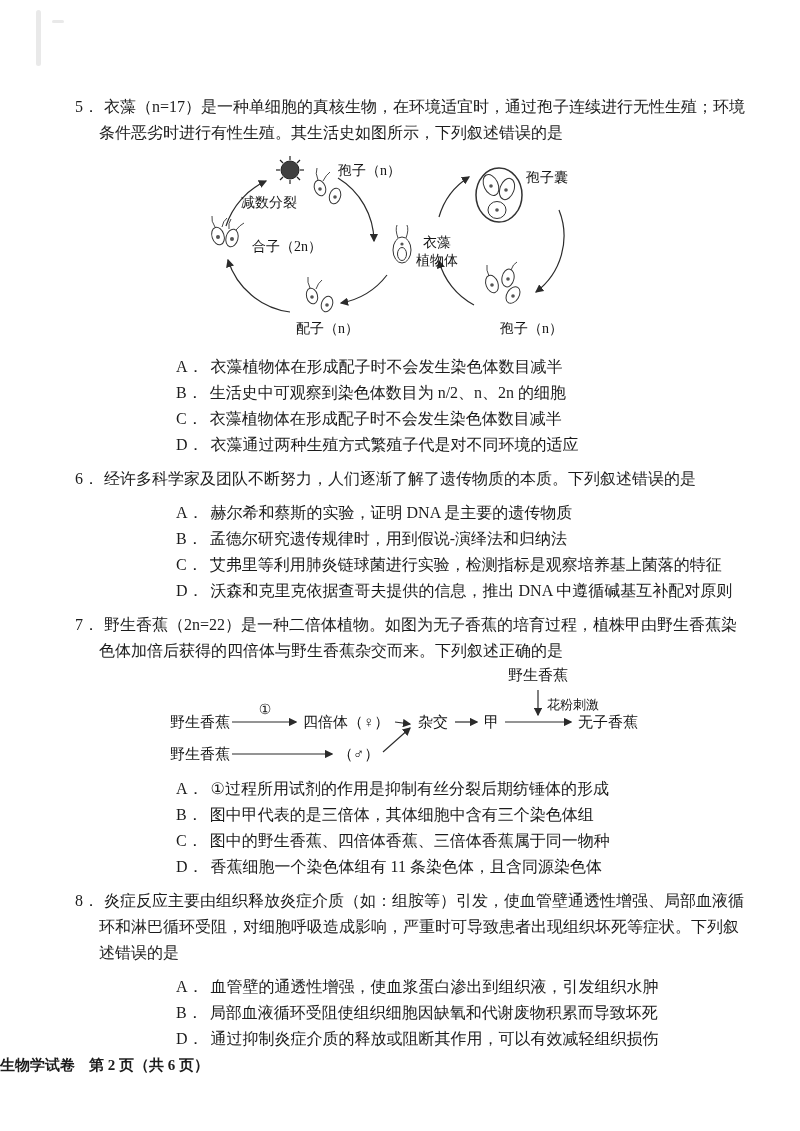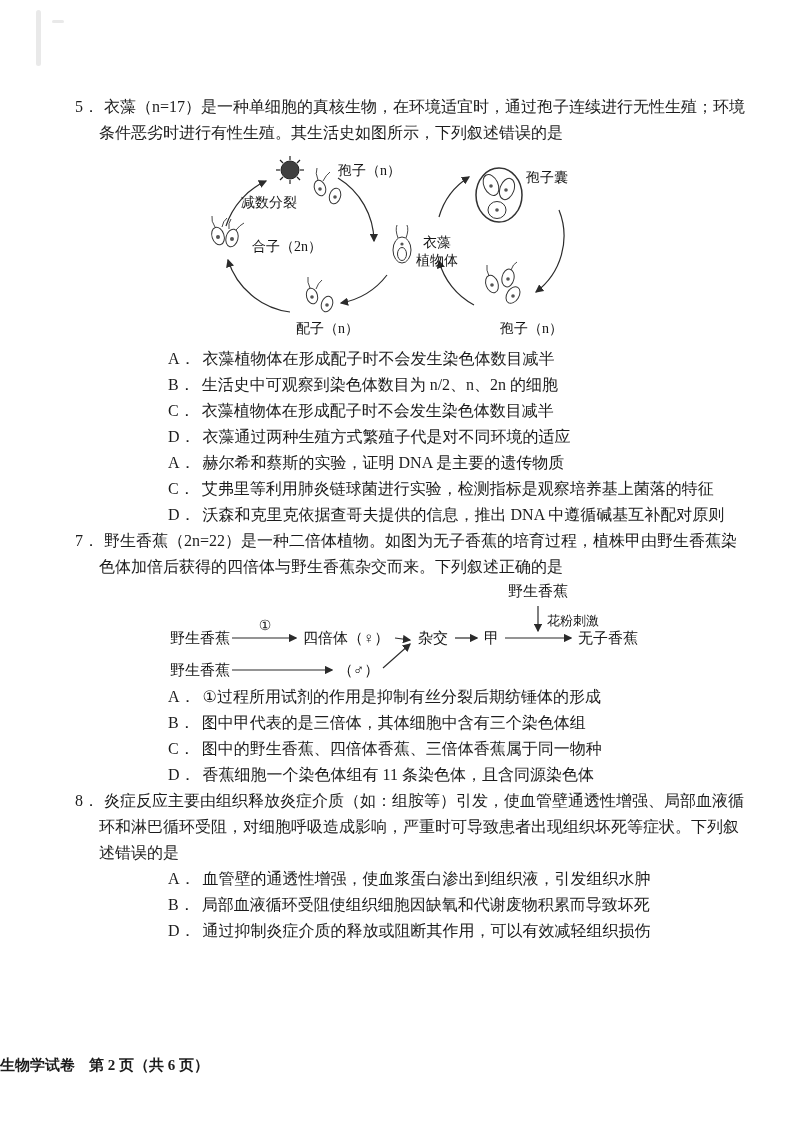--- a/index.html
+++ b/index.html
@@ -4,21 +4,21 @@
 <style>
   html,body{margin:0;padding:0;background:#ffffff;}
   .page{
     position:relative;width:800px;height:1131px;background:#fff;
     color:#1c1c1c;font-family:"Liberation Serif","DejaVu Serif",serif;
     font-size:16px;overflow:hidden;margin:0 auto;
   }
   .content{padding-top:94px;}
   .stem{margin:0 54px 0 99px;text-indent:-24px;line-height:26px;}
   .qnum{padding-right:5px;}
-  .options{margin:0;padding-left:44px;}
+  .options{margin:8px;padding-left:44px;}
   .option{margin:0 54px 0 124px;line-height:26px;}
   .olabel{padding-right:7px;}
   .figure{position:relative;}
   .figure svg{display:block;}
   .fig5-wrap{height:198px;margin:2px 0 0 140px;text-align:center;}
   .fig7-wrap{height:104px;margin:0 0 0 148px;}
   .footer{position:absolute;left:0;right:0;bottom:56px;text-align:left;font-weight:bold;font-size:15px;}
   .footer .sep{display:inline-block;width:14px;}
   .artifact{position:absolute;background:#cfcfcf;opacity:.45;border-radius:3px;}
 </style>
@@ -123,22 +123,24 @@
 
       <div class="options">
         <p class="option"><span class="olabel">A．</span><span>衣藻植物体在形成配子时不会发生染色体数目减半</span></p>
         <p class="option"><span class="olabel">B．</span><span>生活史中可观察到染色体数目为 n/2、n、2n 的细胞</span></p>
         <p class="option"><span class="olabel">C．</span><span>衣藻植物体在形成配子时不会发生染色体数目减半</span></p>
         <p class="option"><span class="olabel">D．</span><span>衣藻通过两种生殖方式繁殖子代是对不同环境的适应</span></p>
       </div>
     </section>
 
     <section>
+      <p class="stem"><span class="qnum">6．</span><span>经许多科学家及团队不断努力，人们逐渐了解了遗传物质的本质。下列叙述错误的是</span></p>
       <div class="options">
         <p class="option"><span class="olabel">A．</span><span>赫尔希和蔡斯的实验，证明 DNA 是主要的遗传物质</span></p>
+        <p class="option"><span class="olabel">B．</span><span>孟德尔研究遗传规律时，用到假说-演绎法和归纳法</span></p>
         <p class="option"><span class="olabel">C．</span><span>艾弗里等利用肺炎链球菌进行实验，检测指标是观察培养基上菌落的特征</span></p>
         <p class="option"><span class="olabel">D．</span><span>沃森和克里克依据查哥夫提供的信息，推出 DNA 中遵循碱基互补配对原则</span></p>
       </div>
     </section>
 
     <section>
       <p class="stem"><span class="qnum">7．</span><span>野生香蕉（2n=22）是一种二倍体植物。如图为无子香蕉的培育过程，植株甲由野生香蕉染色体加倍后获得的四倍体与野生香蕉杂交而来。下列叙述正确的是</span></p>
 
       <div class="figure fig7-wrap">
         <svg width="620" height="104" viewBox="0 0 620 104" role="img">

